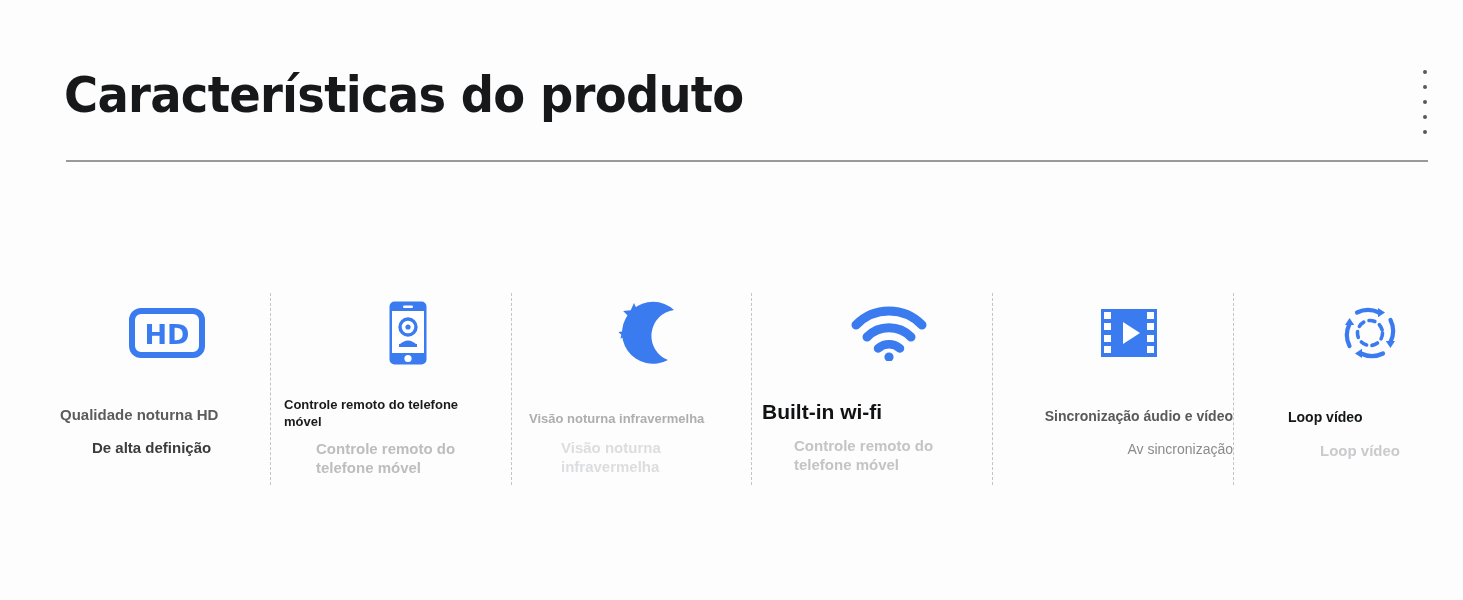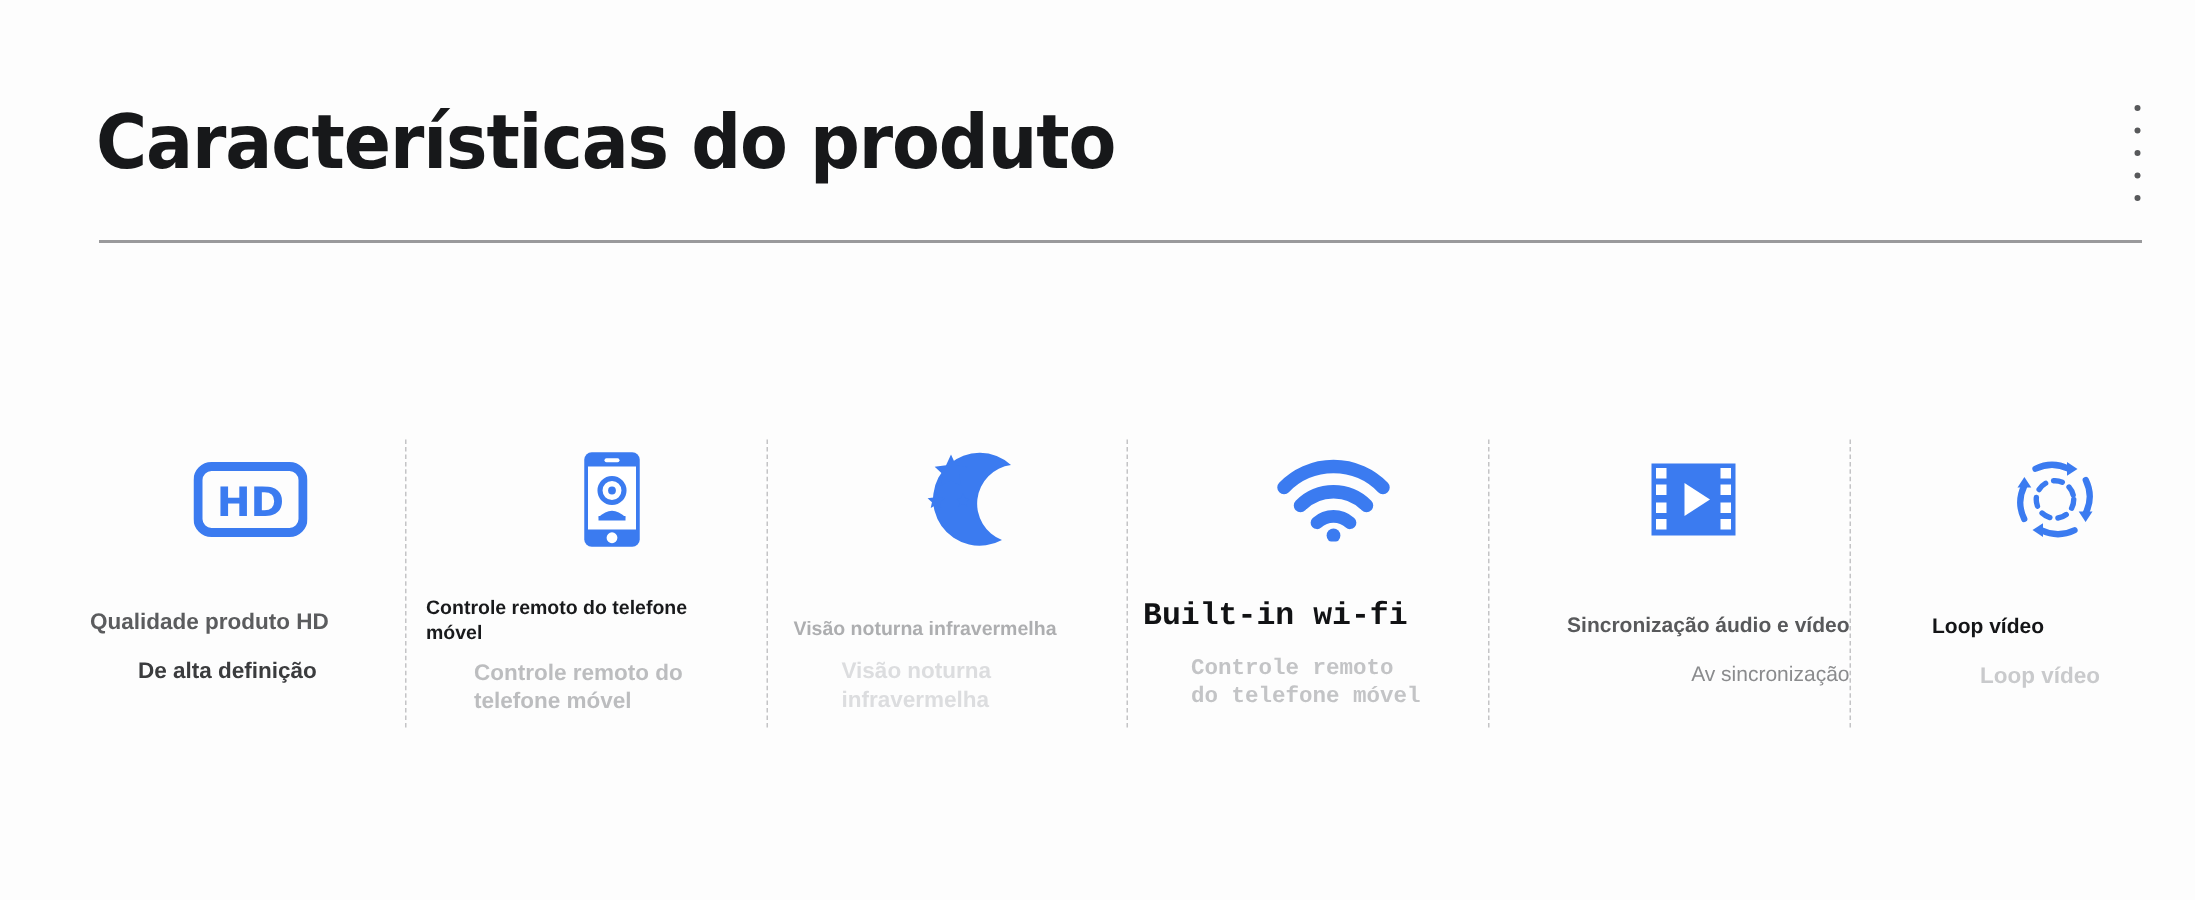--- a/index.html
+++ b/index.html
@@ -139,21 +139,21 @@
   .c1 .feature-text { top: 112px; padding-left: 13px; text-align: left; }
   .c1 .feat-title { font-size: 13px; color: #191a1c; width: 210px; }
   .c1 .feat-sub   { font-size: 15px; color: #bcbdbf; width: 180px; margin-top: 9px; }
 
   
   .c2 .feature-text { top: 126px; padding-left: 18px; text-align: left; }
   .c2 .feat-title { font-size: 13px; color: #adaeb0; white-space: nowrap; }
   .c2 .feat-sub   { font-size: 15px; color: #dcdddf; width: 150px; margin-top: 10px; }
 
   
-  .c3 .feature-text { top: 114px; padding-left: 10px; text-align: left; font-family: Liberation Mono, monospace; }
+  .c3 .feature-text { top: 114px; padding-left: 10px; text-align: left; }
   .c3 .feat-title { font-size: 21px; color: #111214; white-space: nowrap; }
   .c3 .feat-sub   { font-size: 15px; color: #c3c4c6; width: 155px; margin-top: 10px; }
 
   
   .c4 .feature-text { top: 123px; text-align: right; }
   .c4 .feat-title { font-size: 14px; color: #58595b; white-space: nowrap; }
   .c4 .feat-sub   { font-size: 14px; color: #8a8b8d; font-weight: normal; margin-top: 15px; }
 
   
   .c5 .feature-text { top: 124px; padding-left: 55px; text-align: left; }
@@ -187,21 +187,21 @@
   <div class="divider d5"></div>
 
   <div class="feature-cell c0">
     <div class="feature-icon">
       <svg width="76" height="50" viewBox="0 0 76 50">
         <rect x="3" y="3" width="70" height="44" rx="9" ry="9" fill="none" stroke="#3b7bf0" stroke-width="6"></rect>
         <text x="38" y="36" text-anchor="middle" font-family="DejaVu Sans, sans-serif" font-size="27" font-weight="bold" fill="#3b7bf0">HD</text>
       </svg>
     </div>
     <div class="feature-text">
-      <div class="feat-title">Qualidade produto HD</div>
+      <div class="feat-title">Qualidade noturna HD</div>
       <div class="feat-sub">De alta definição</div>
     </div>
   </div>
 
   <div class="feature-cell c1">
     <div class="feature-icon">
       <svg width="40" height="66" viewBox="0 0 40 66">
         <rect x="1.5" y="1.5" width="37" height="63" rx="5" ry="5" fill="#3b7bf0"></rect>
         <rect x="4" y="11" width="32" height="42" fill="#ffffff"></rect>
         <rect x="15" y="5.5" width="10" height="2.6" rx="1.3" fill="#ffffff"></rect>

